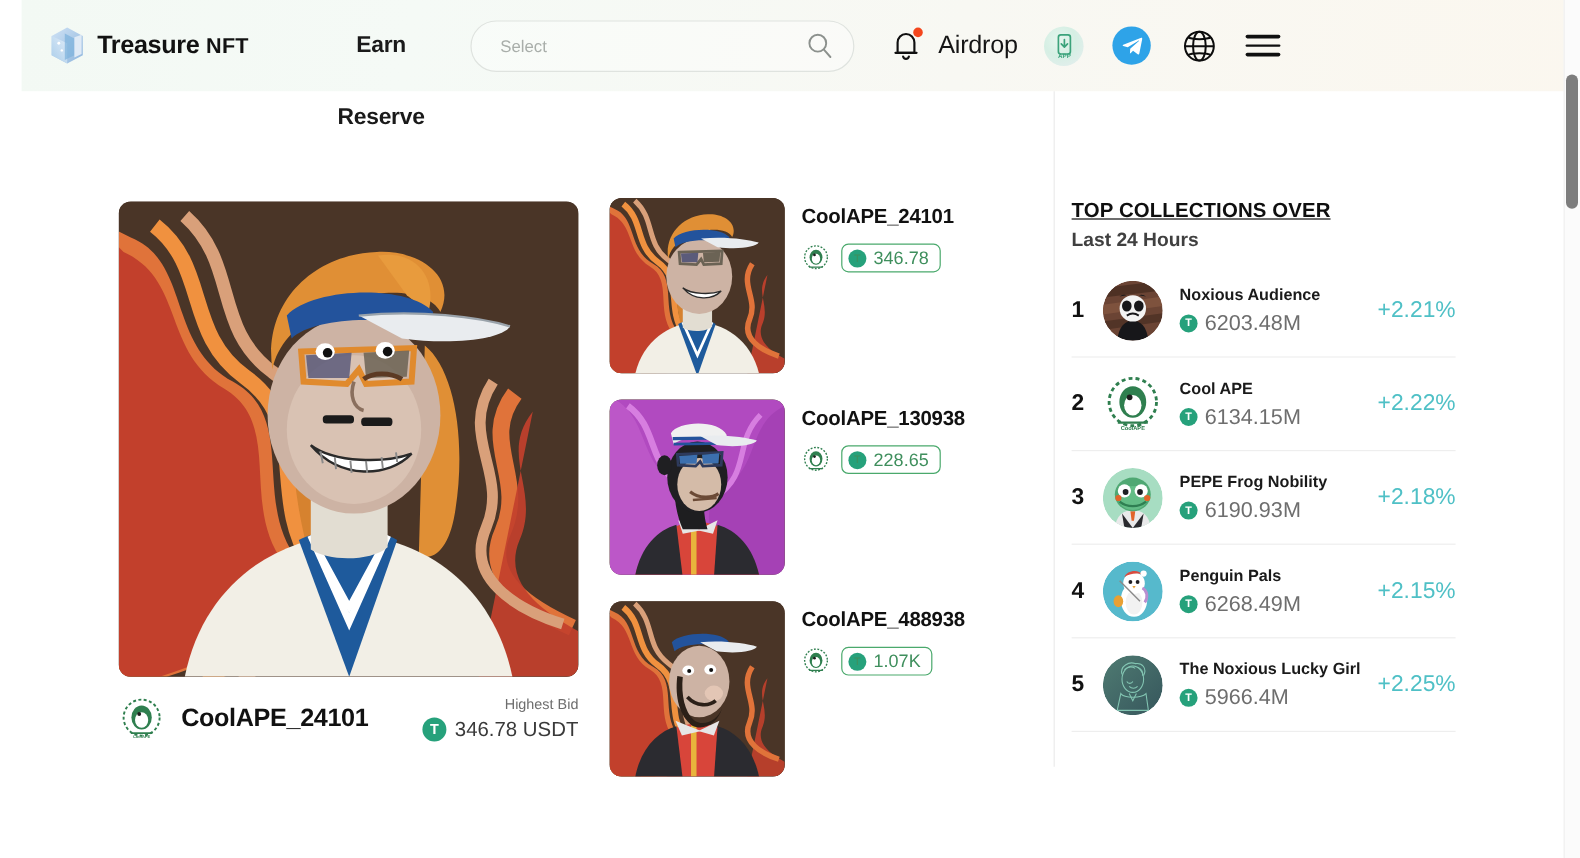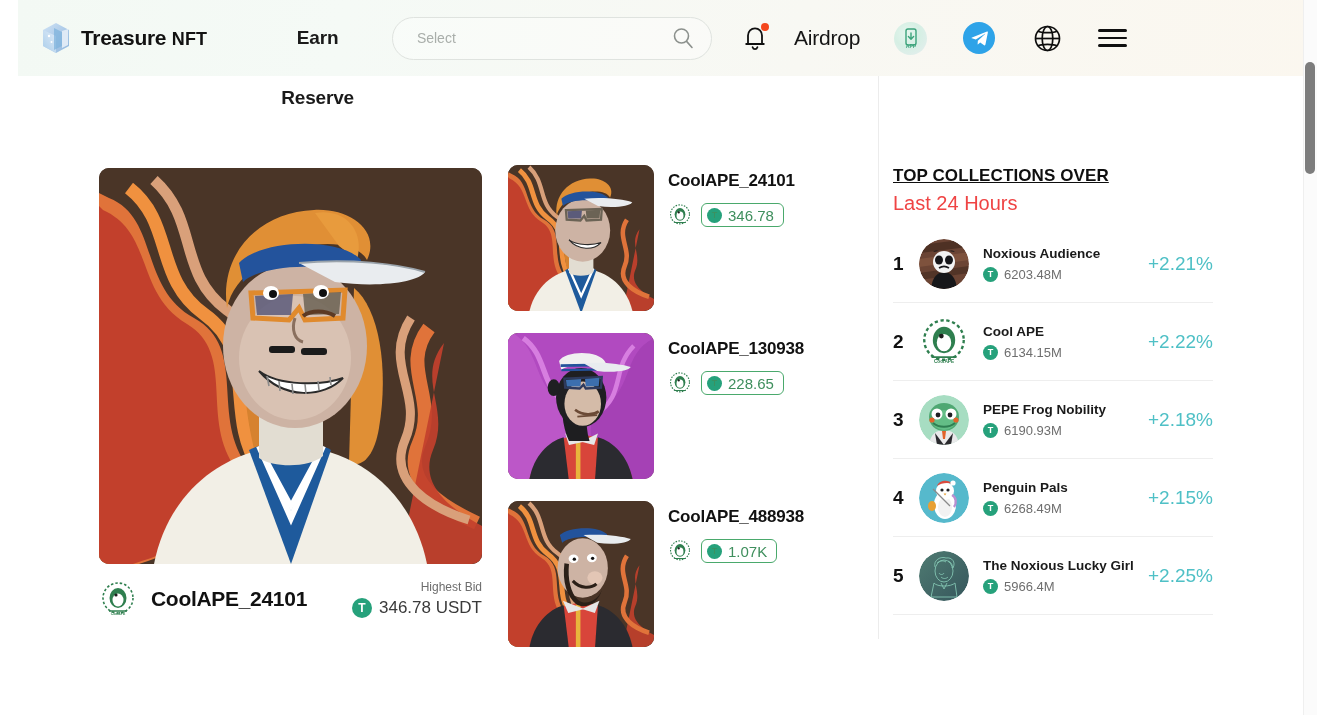--- a/index.html
+++ b/index.html
@@ -30,21 +30,21 @@
     border-radius: 22px; background: rgba(255,255,255,.35);
     display: flex; align-items: center; padding: 0 16px 0 24px;
   }
   .search input {
     flex: 1; border: none; outline: none; background: transparent;
     font-size: 14px; color: #6f7571; font-family: "Liberation Sans", sans-serif;
   }
   .search input::placeholder { color: #a9aeaa; }
   .search-icon { width: 24px; height: 24px; flex: none; }
 
-  .hdr-right { display: flex; align-items: center; margin-left: 28px; gap: 12px; }
+  .hdr-right { display: flex; align-items: center; margin-left: 28px; gap: 0; }
   .bell { position: relative; width: 30px; height: 32px; margin-right: 12px; cursor: pointer; }
   .bell-dot { position: absolute; right: 1px; top: 1px; width: 8px; height: 8px; border-radius: 50%; background: #f4461d; }
   .airdrop { font-size: 21px; color: #151515; font-weight: 500; letter-spacing: -.2px; margin-right: 22px; white-space: nowrap; }
 
   .app-badge {
     width: 33px; height: 33px; border-radius: 50%;
     background: radial-gradient(circle at 40% 35%, #e6f6ee 0%, #d6efe4 45%, #e8eef0 100%);
     display: flex; align-items: center; justify-content: center; margin-right: 24px; position: relative;
   }
   .tg {
@@ -89,40 +89,40 @@
     display: flex; align-items: center; gap: 6px; background: #fff;
   }
   .price-pill span { font-size: 15px; color: #3f8f5d; font-weight: 500; }
 
   
   .vdivider { position: absolute; left: 878px; top: 76px; width: 1px; height: 563px; background: #ececec; }
 
   
   .panel { position: absolute; left: 893px; top: 90px; width: 320px; }
   .panel-title { font-size: 17px; font-weight: 800; color: #0f0f0f; letter-spacing: .1px; text-decoration: underline; }
-  .panel-sub { font-size: 20px; color: #ef4444; margin-top: 6px; font-weight: 400; }
+  .panel-sub { font-size: 16px; color: #404040; margin-top: 6px; font-weight: 700; }
   .more-wrap { display: flex; justify-content: flex-end; margin-top: 8px; }
   .more-btn {
     width: 78px; height: 30px; border-radius: 16px;
     border: 1px solid; border-color: #9fd6ea #e8d0b8 #f0c9a8 #bfe3e8;
     background: #fff; color: #83c9de; font-size: 14px; font-weight: 600;
     display: flex; align-items: center; justify-content: center; cursor: pointer;
     font-family: "Liberation Sans", sans-serif;
   }
   .rank-list { margin-top: 10px; }
   .rank-row {
     display: flex; align-items: center; height: 78px;
     border-bottom: 1px solid #eeeeee;
   }
   .rank-num { width: 26px; font-size: 19px; font-weight: 800; color: #111; flex: none; }
   .rank-av { width: 50px; height: 50px; border-radius: 50%; overflow: hidden; flex: none; position: relative; }
   .rank-mid { margin-left: 14px; flex: 1; min-width: 0; }
   .rank-name { font-size: 13.5px; color: #1a1a1a; font-weight: 600; line-height: 16px; }
   .rank-amt-row { display: flex; align-items: center; gap: 6px; margin-top: 5px; }
-  .rank-amt { font-size: 13px; color: #6e6e6e; }
+  .rank-amt { font-size: 18px; color: #6e6e6e; }
   .rank-pct { font-size: 19px; color: #4fc0c6; font-weight: 500; white-space: nowrap; margin-left: 6px; }
 
   
   .tether { border-radius: 50%; background: #26a17b; display: inline-flex; align-items: center; justify-content: center; flex: none; color: #fff; font-weight: 700; }
 </style>
 </head>
 <body>
 
 <div class="page">
 

